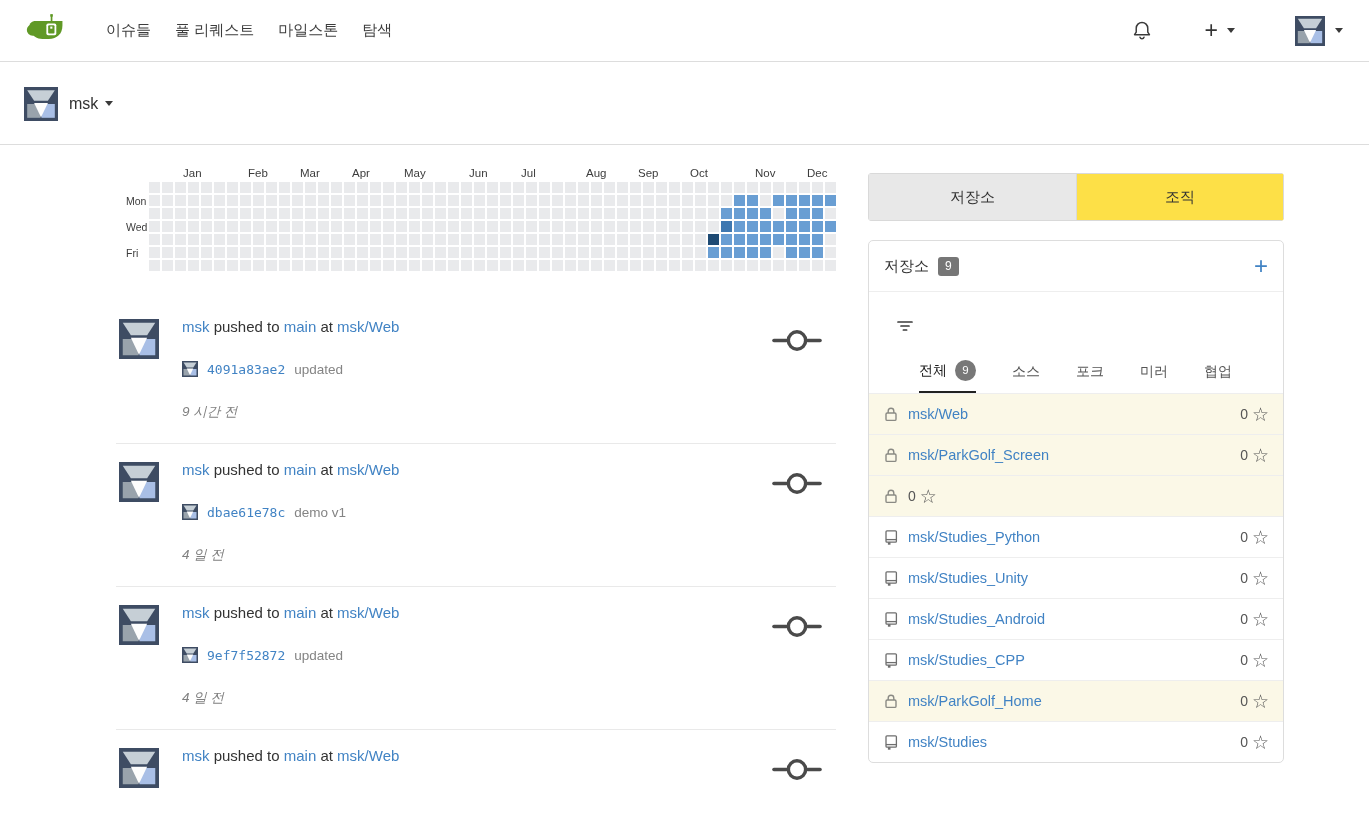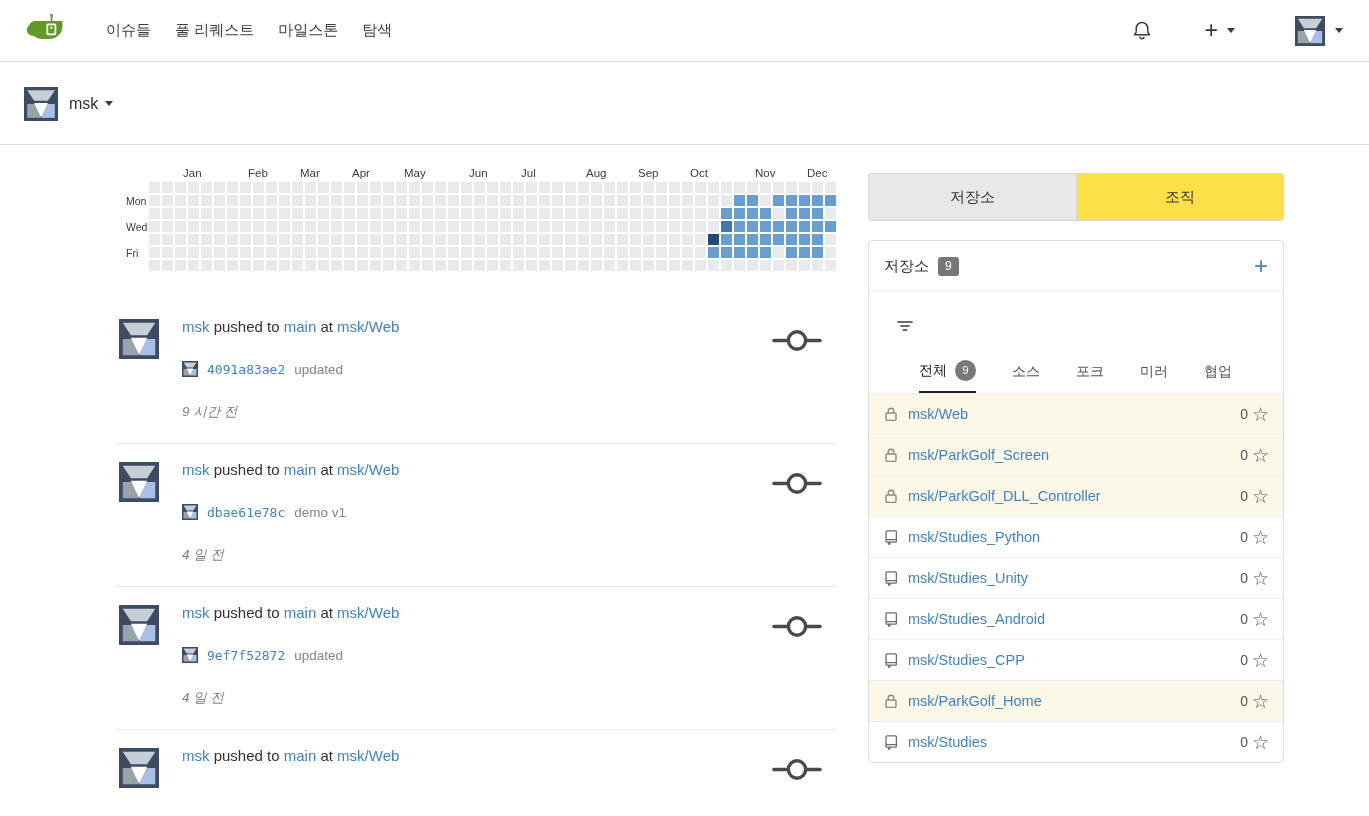--- a/index.html
+++ b/index.html
@@ -728,21 +728,20 @@
     <span class="repo-stars">
       <span class="repo-star-count">0</span>
       <span class="star-glyph">☆</span>
     </span>
   </li>
           <li class="repo-row private">
     <svg class="icon-lock">
               <use href="#sym-lock"></use>
             </svg>
 
-    <a class="repo-name">msk/ParkGolf_DLL_Controller</a>
     <span class="repo-stars">
       <span class="repo-star-count">0</span>
       <span class="star-glyph">☆</span>
     </span>
   </li>
           <li class="repo-row">
 
     <svg class="icon-repo">
               <use href="#sym-repo"></use>
             </svg>

